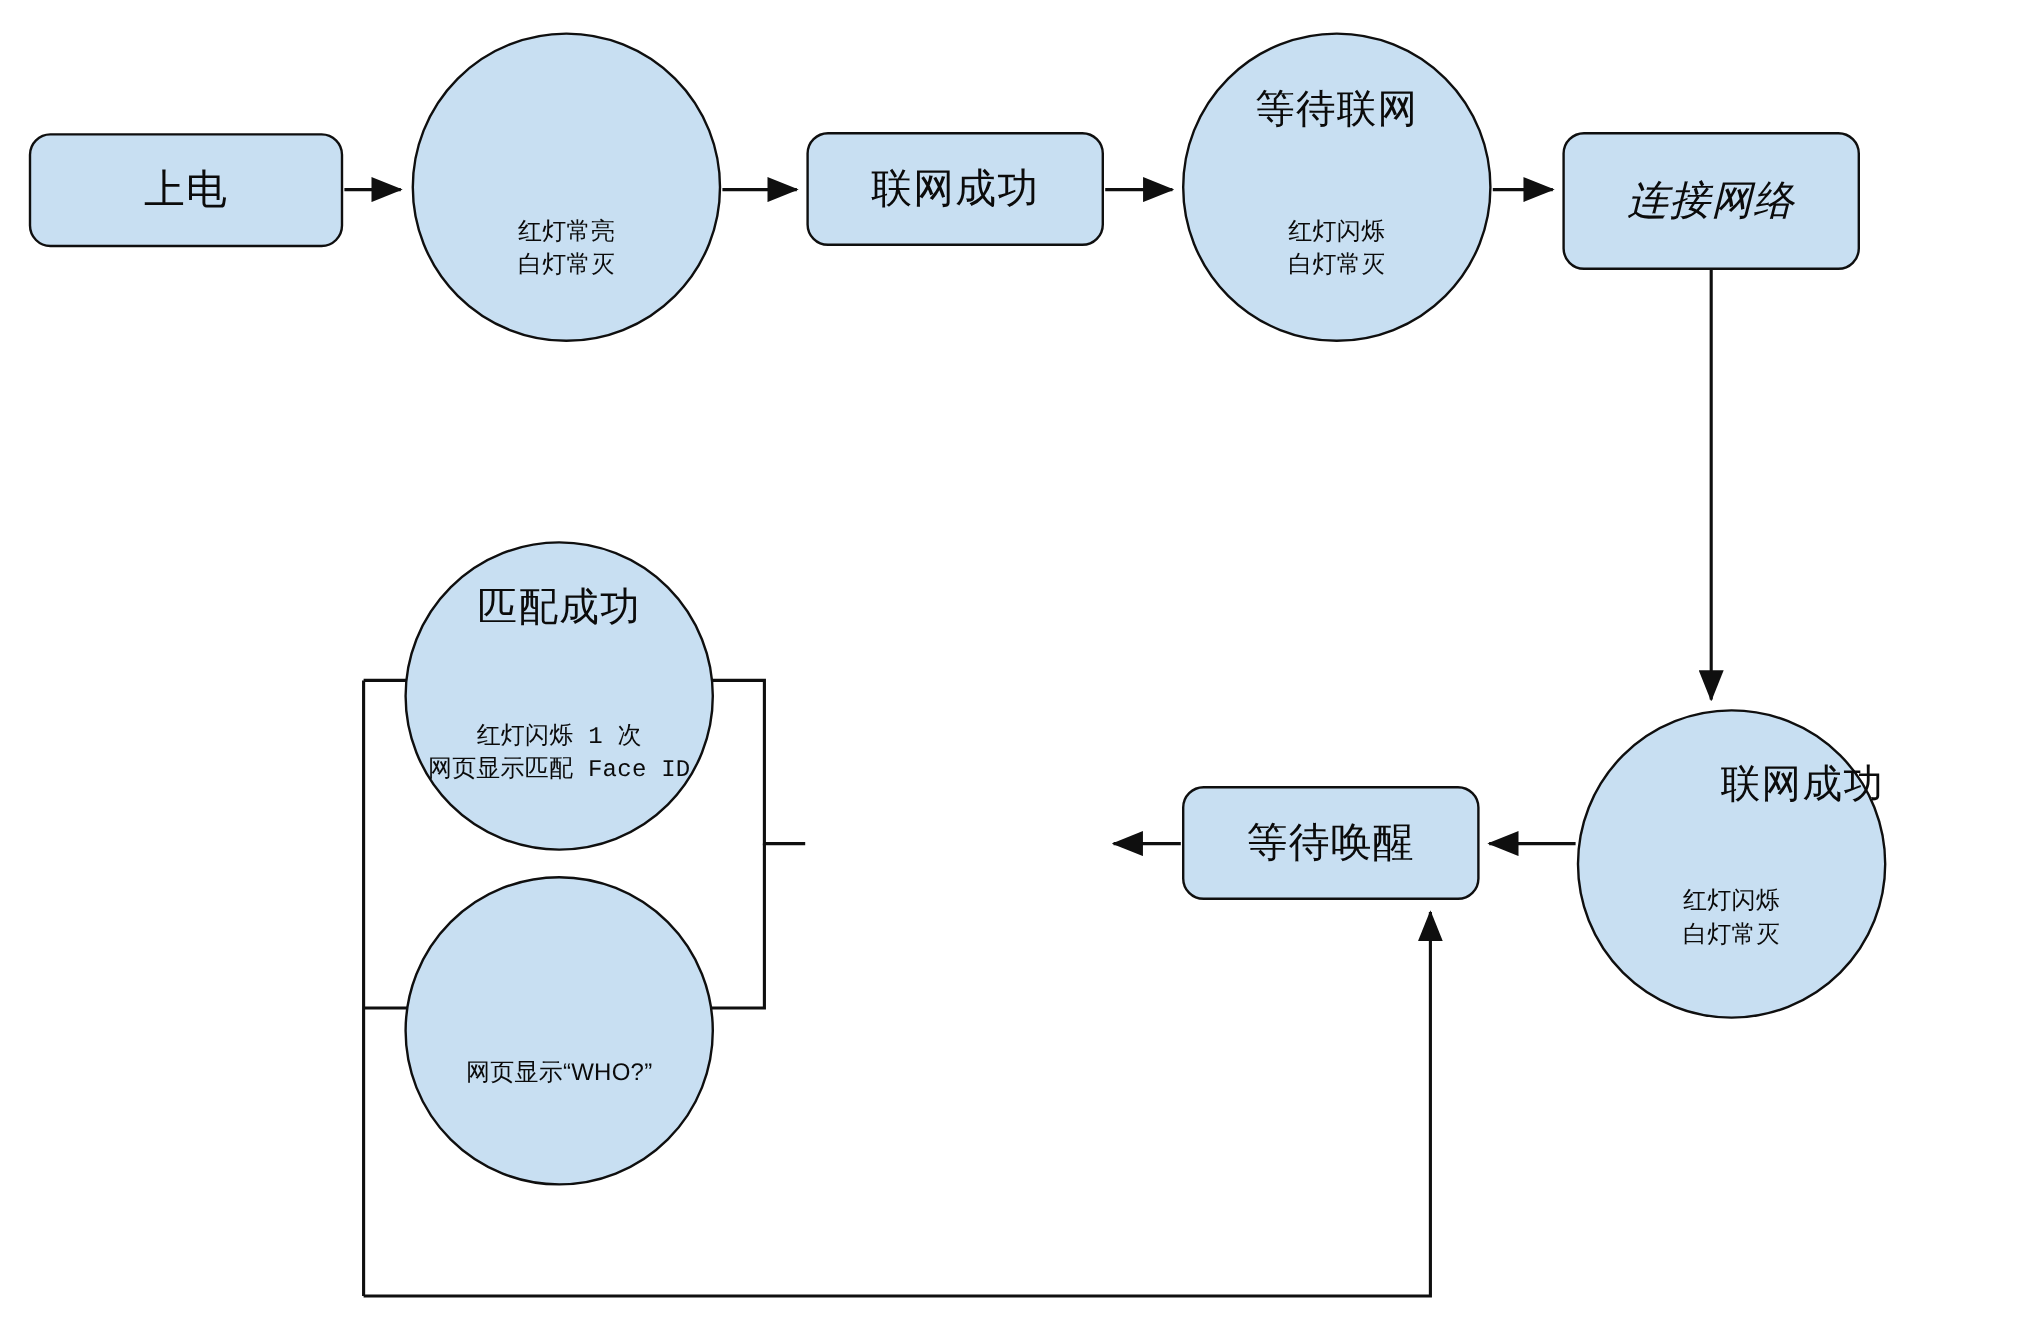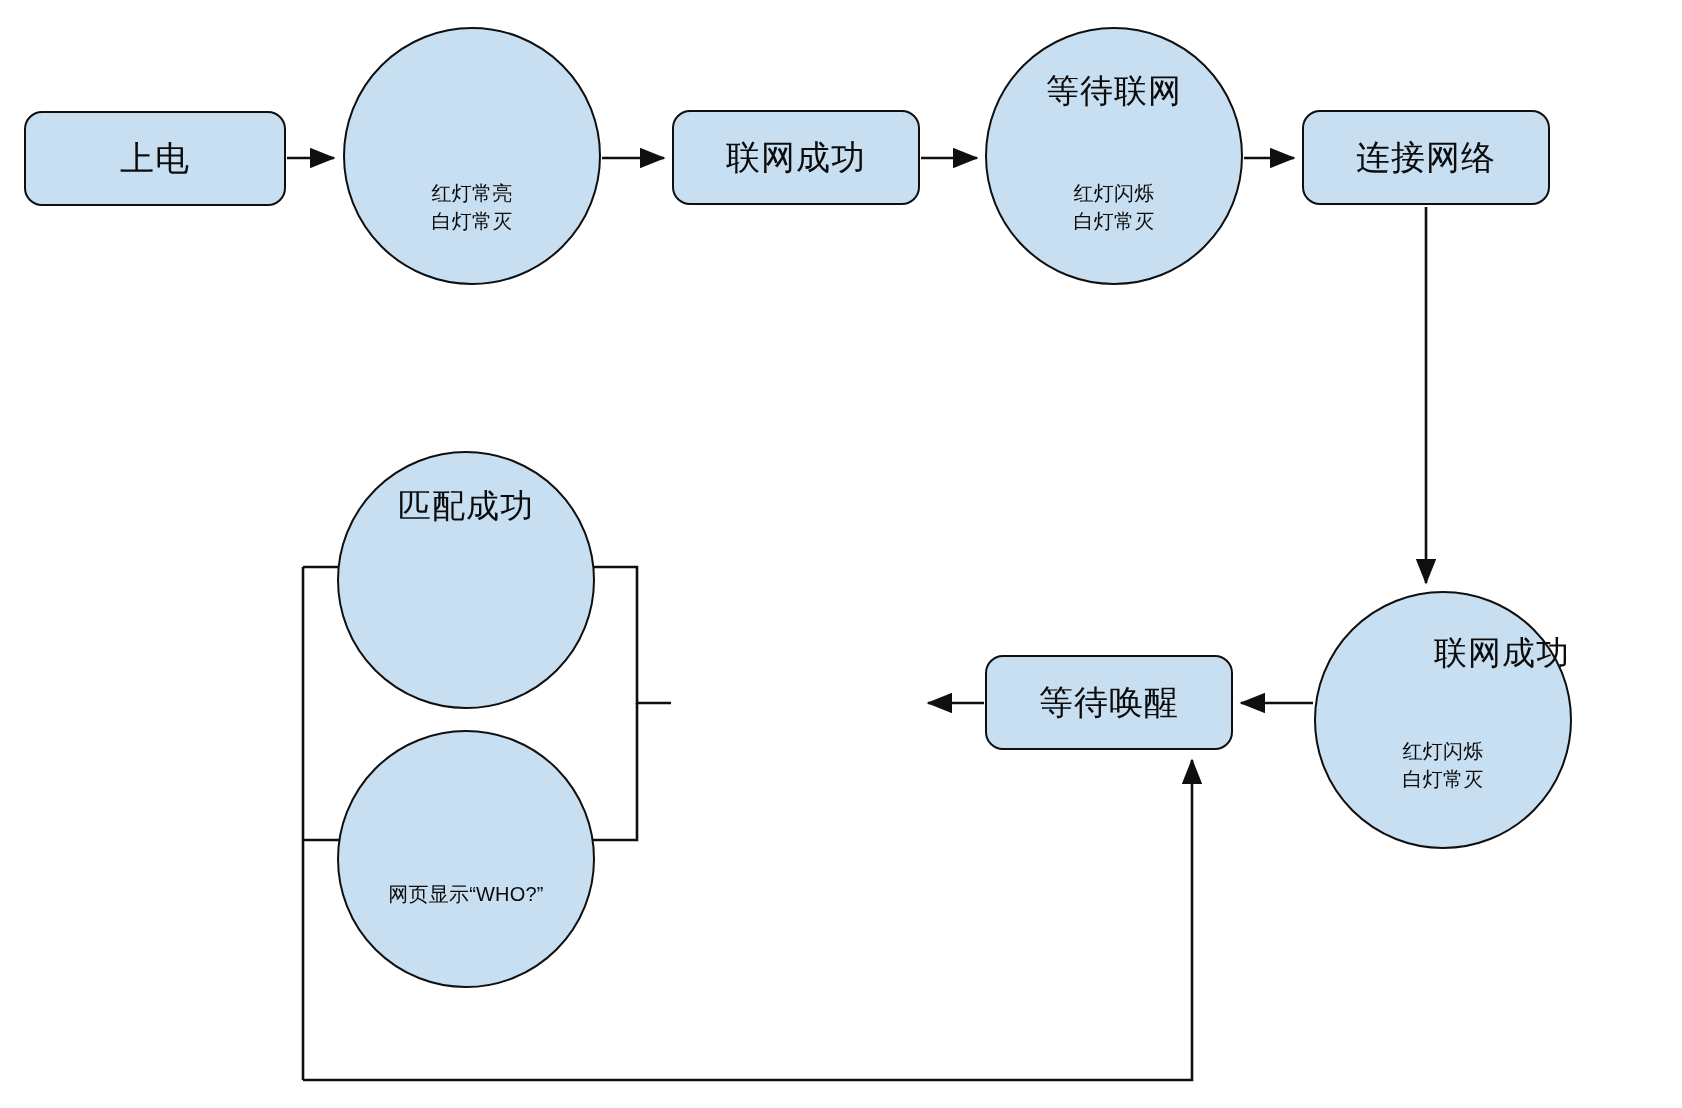--- a/index.html
+++ b/index.html
@@ -121,21 +121,21 @@
   <div class="node circle" style="left:985px; top:27px; width:258px; height:258px;">
     <div class="circle-stack" style="top:44px;">
       <div class="node-title">等待联网</div>
     </div>
     <div class="circle-stack" style="top:150px;">
       <div class="node-sub">红灯闪烁
 白灯常灭</div>
     </div>
   </div>
 
-  <div class="node rect" style="left:1302px; top:110px; width:248px; height:95px;">
+  <div class="node rect" style="left:1302px; top:110px; width:248px; height:115px;font-style:italic;">
     <div class="node-title">连接网络</div>
   </div>
 
   <div class="node circle" style="left:1314px; top:591px; width:258px; height:258px;">
     <div class="circle-stack" style="top:42px;align-items:flex-end;">
       <div class="node-title">联网成功</div>
     </div>
     <div class="circle-stack" style="top:144px;">
       <div class="node-sub">红灯闪烁
 白灯常灭</div>
@@ -144,20 +144,24 @@
 
   <div class="node rect" style="left:985px; top:655px; width:248px; height:95px;">
     <div class="node-title">等待唤醒</div>
   </div>
 
 
   <div class="node circle" style="left:337px; top:451px; width:258px; height:258px;font-family:Liberation Mono, monospace;">
     <div class="circle-stack" style="top:38px;">
       <div class="node-title">匹配成功</div>
     </div>
+    <div class="circle-stack" style="top:148px;">
+      <div class="node-sub">红灯闪烁 1 次
+网页显示匹配 Face ID</div>
+    </div>
   </div>
 
   <div class="node circle" style="left:337px; top:730px; width:258px; height:258px;">
     <div class="circle-stack" style="top:148px;text-align:right;">
       <div class="node-sub">网页显示“WHO?”</div>
     </div>
   </div>
 
 </div>
 

